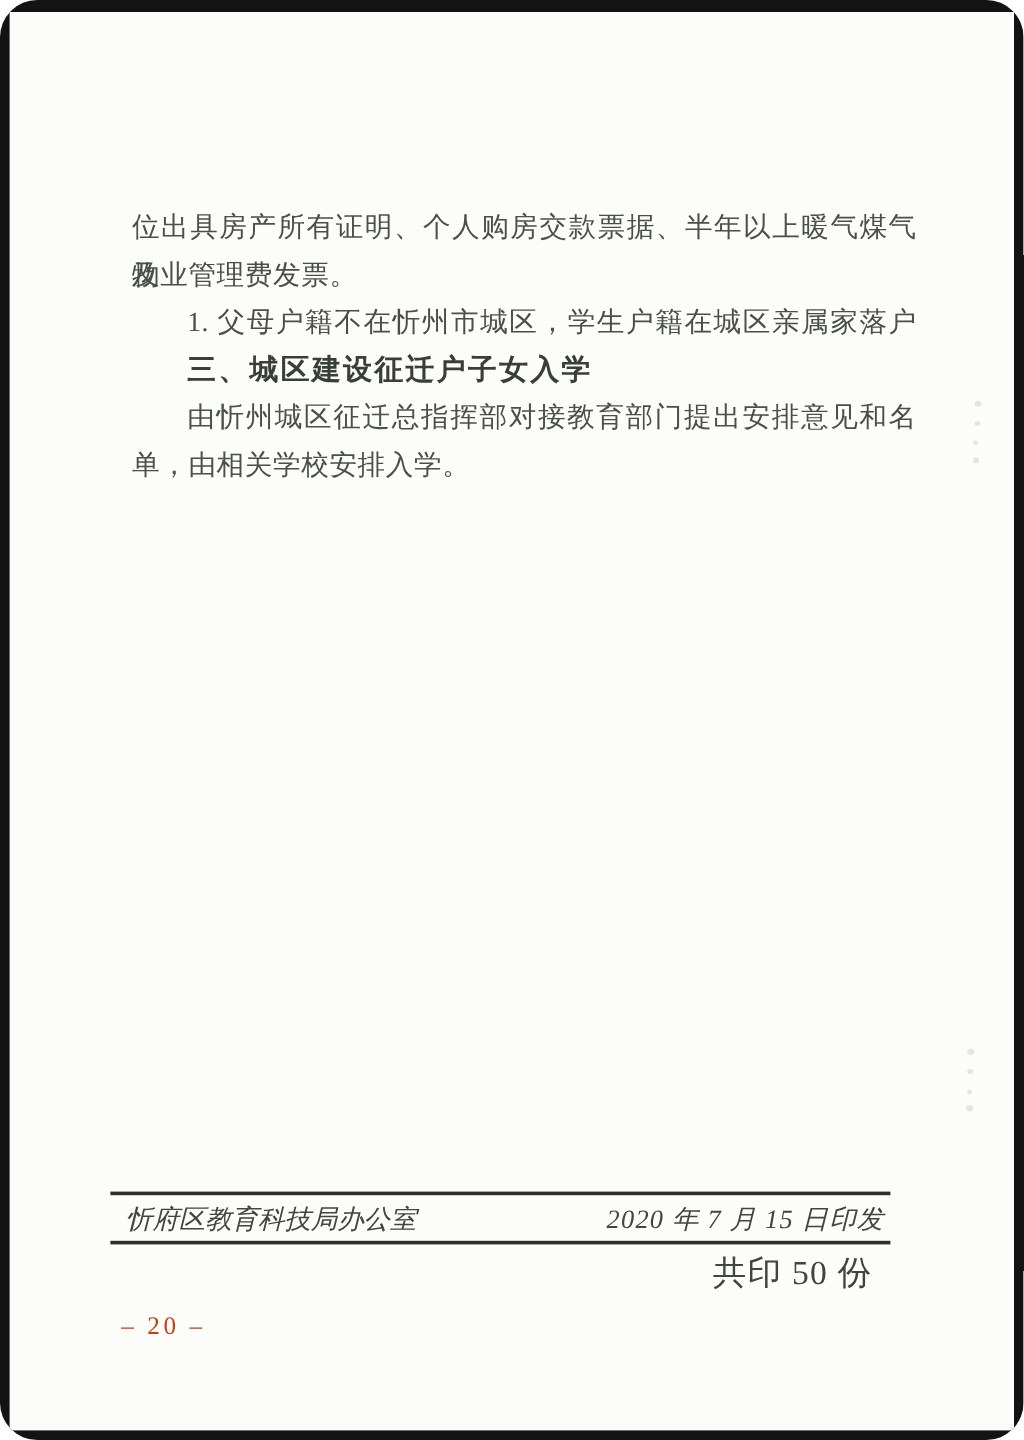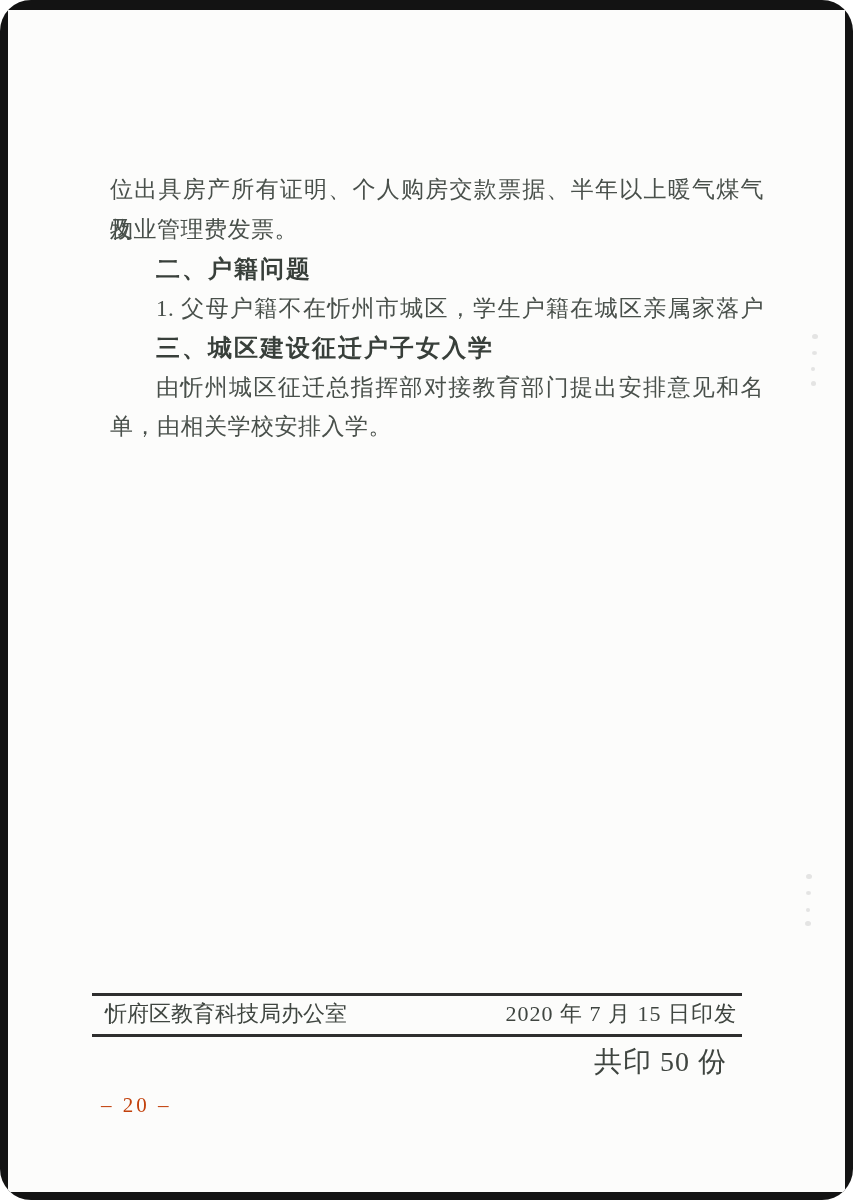--- a/index.html
+++ b/index.html
@@ -63,23 +63,24 @@
     background:var(--rule);
   }
   .rule-top{top:993px;}
   .rule-bottom{top:1034px;}
   .footer-row{
     position:absolute;
     left:105px;top:999px;
     width:632px;height:32px;
     display:flex;
     justify-content:space-between;
-    align-items:flex-start;
+    align-items:flex-end;
     font-size:22px;
     color:var(--footer_ink);
+    font-style:italic;
   }
   .footer-row .date{letter-spacing:1px;}
   .copies{
     position:absolute;
     top:1047px;right:126px;
     font-size:28px;
     line-height:30px;
     color:var(--footer_ink);
     letter-spacing:1px;
   }
@@ -102,21 +103,20 @@
 </style>
 </head>
 <body>
 
 <div class="scan">
   <div class="paper"></div>
 
   <main class="doc-body" id="doc-lines">
       <div class="line body just">位出具房产所有证明、个人购房交款票据、半年以上暖气煤气及</div>
       <div class="line body">物业管理费发票。</div>
-      <div class="line heading indent">二、户籍问题</div>
       <div class="line body indent just">1. 父母户籍不在忻州市城区，学生户籍在城区亲属家落户</div>
       <div class="line heading indent">三、城区建设征迁户子女入学</div>
       <div class="line body indent just">由忻州城区征迁总指挥部对接教育部门提出安排意见和名</div>
       <div class="line body">单，由相关学校安排入学。</div>
     </main>
 
   <div class="speck" style="left:812px;top:334px;width:6px;height:5px;"></div>
   <div class="speck" style="left:812px;top:351px;width:5px;height:4px;"></div>
   <div class="speck" style="left:811px;top:367px;width:4px;height:4px;"></div>
   <div class="speck" style="left:811px;top:381px;width:5px;height:5px;"></div>

